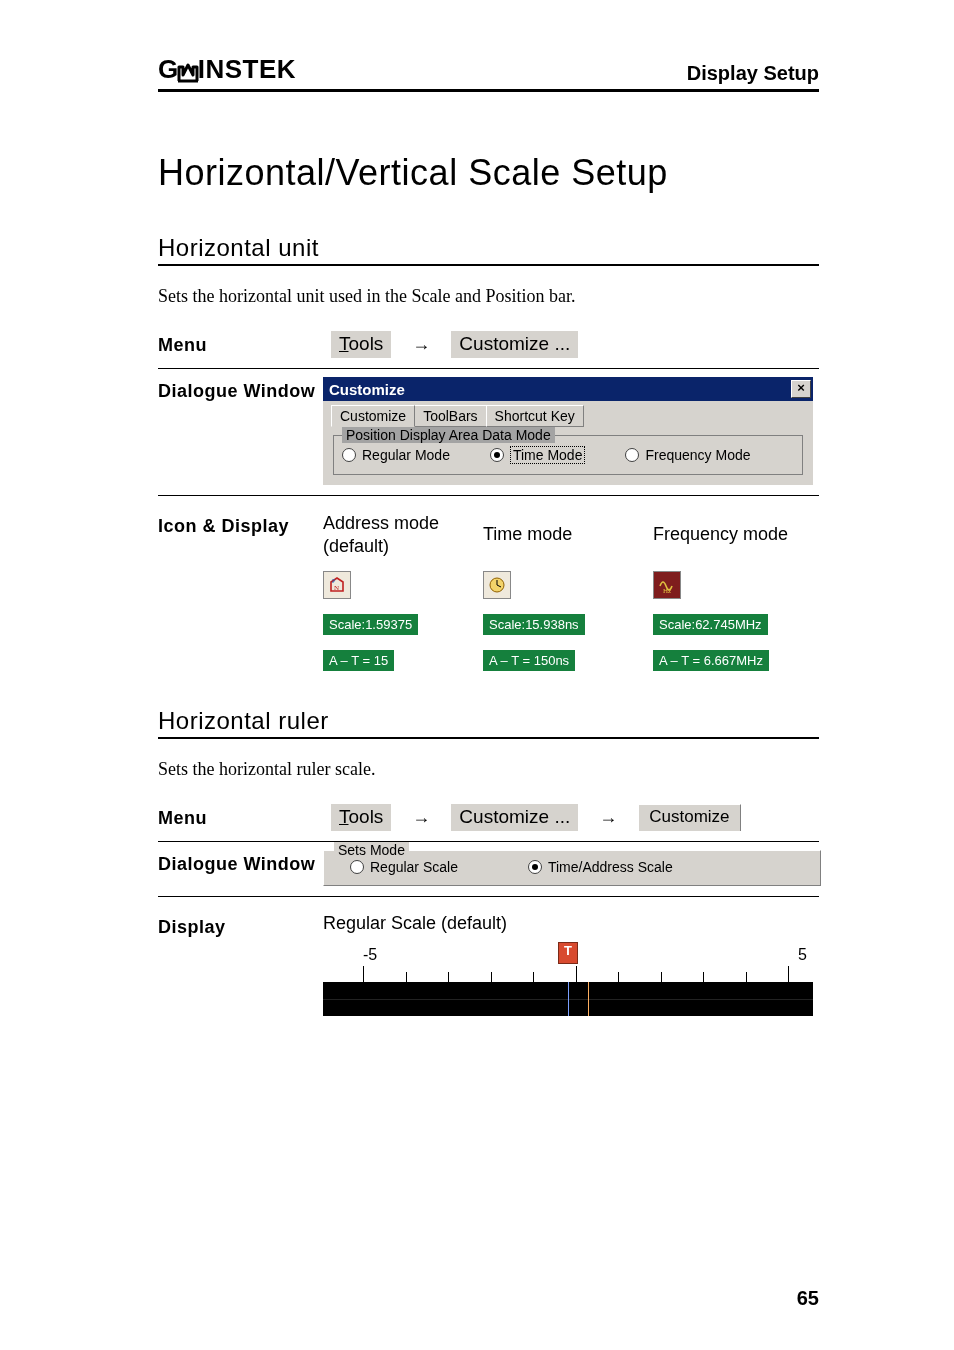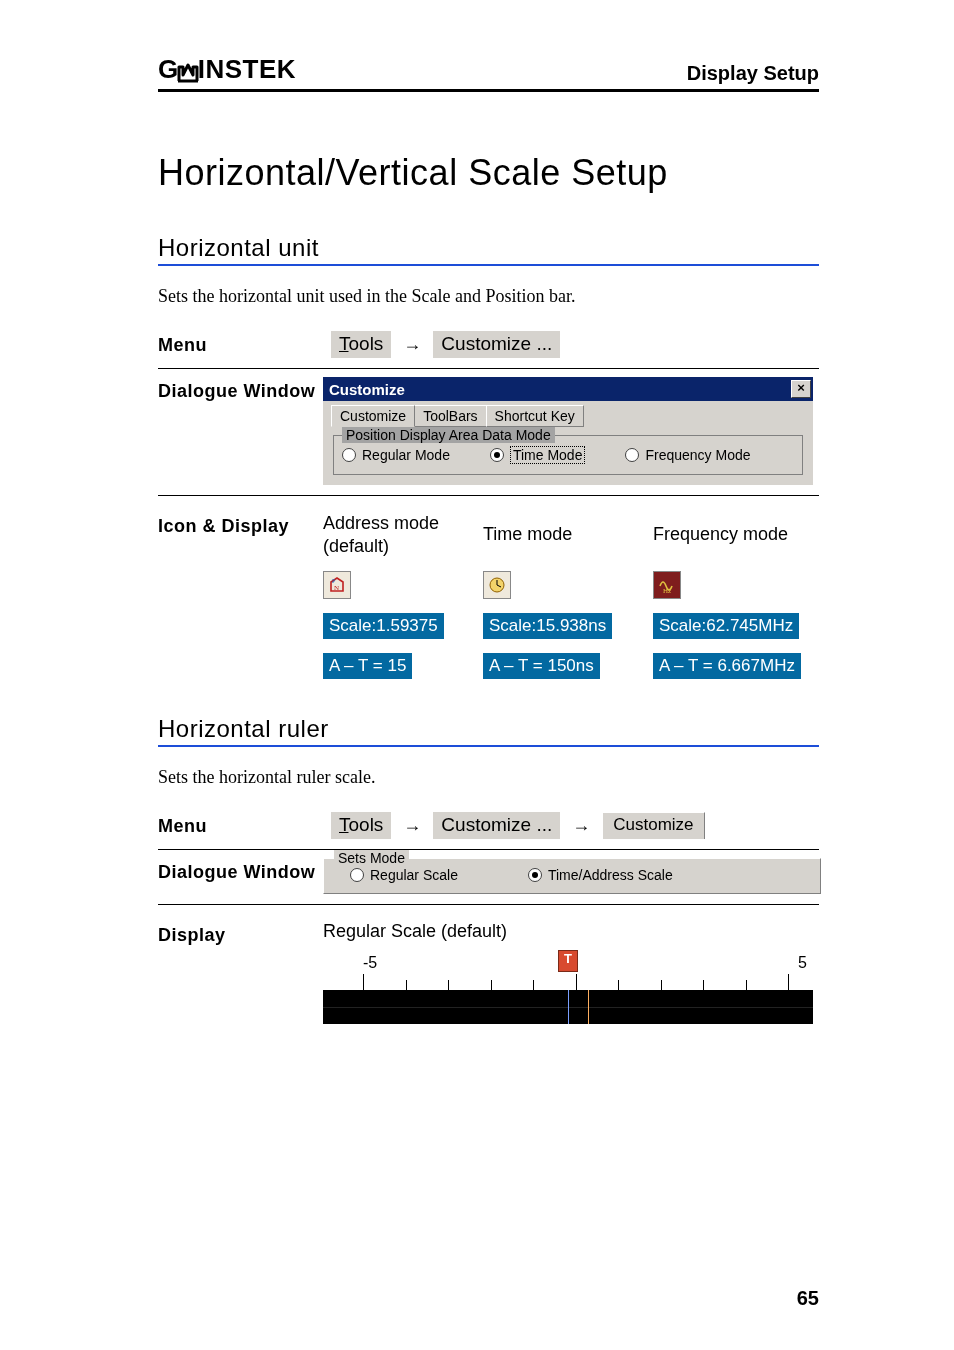--- a/index.html
+++ b/index.html
@@ -54,21 +54,21 @@
     letter-spacing: 0.5px;
     margin: 0 0 40px 0;
   }
   .h2 {
     font-family: "Optima", "Candara", "Segoe UI", sans-serif;
     font-size: 24px;
     font-weight: normal;
     letter-spacing: 0.5px;
     margin: 0 0 2px 0;
     padding-bottom: 2px;
-    border-bottom: 2px solid #1d4ed8;
+    border-bottom: 2px solid #000000;
   }
   .intro {
     font-family: Georgia, 'Times New Roman', serif;
     font-size: 18px;
     margin: 20px 0 16px 0;
   }
   .row {
     display: flex;
     align-items: flex-start;
     padding: 8px 0 10px 0;
@@ -85,21 +85,21 @@
   }
   .row-body {
     flex: 1;
     font-family: "Optima", "Candara", "Segoe UI", sans-serif;
     font-size: 18px;
   }
   
   .menu-path {
     display: flex;
     align-items: center;
-    gap: 12px;
+    gap: 21px;
     font-family: "Tahoma", "Segoe UI", sans-serif;
     font-size: 20px;
     color: #000;
     padding-left: 8px;
   }
   .menu-item {
     background: #d6d3ce;
     padding: 2px 8px 3px 8px;
     font-family: Tahoma, sans-serif;
     font-size: 19px;
@@ -226,23 +226,23 @@
   .icon-box {
     width:26px;height:26px;
     border:1px solid #888;
     display:flex;align-items:center;justify-content:center;
     font-size:16px;
   }
   .ic-addr { background:#efe9dc; color:#c02020; }
   .ic-time { background:#efe9dc; color:#2a66c2; }
   .ic-freq { background:#7f1d1d; color:#e0c040; }
   .valbox {
-    background:#0369a1;color:#fff;
+    background:#15803d;color:#fff;
     font-family: Tahoma, sans-serif;
-    font-size:17px;
+    font-size:13px;
     padding:3px 6px;
     display:inline-block;
   }
   
   .dlg2 {
     width:480px;
     font-family: Tahoma, sans-serif;
     font-size:14px;
     background:#d6d3ce;
     border:1px solid #808080;

